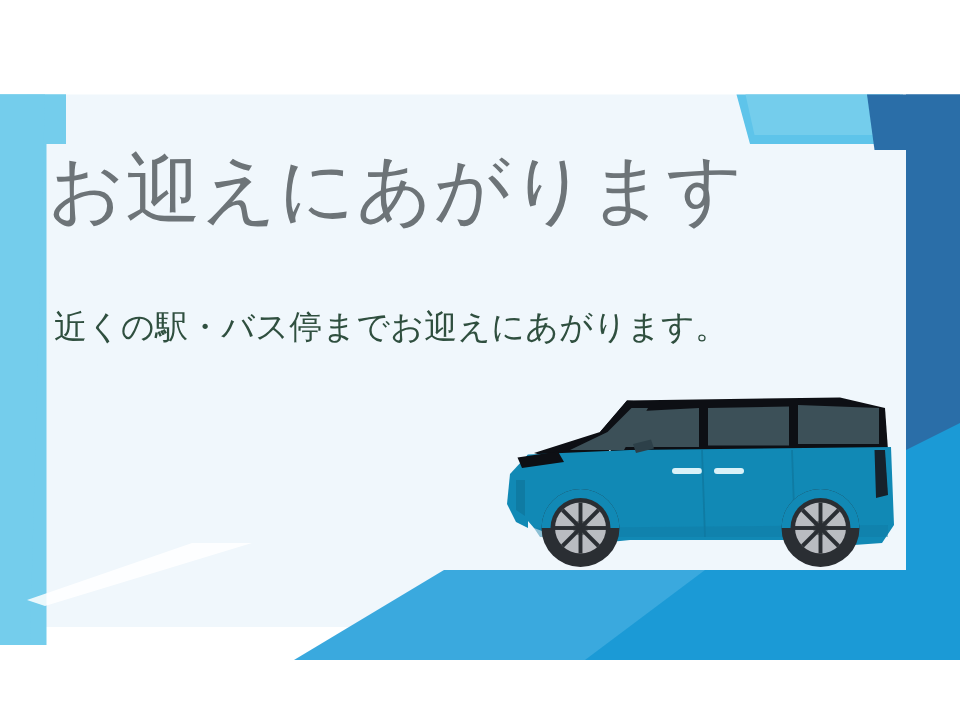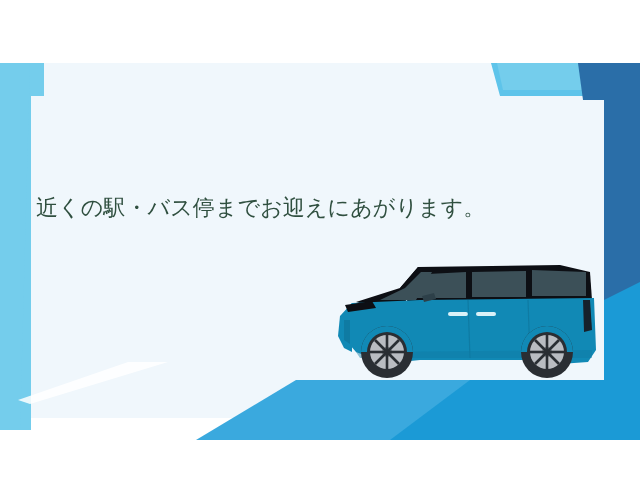--- a/index.html
+++ b/index.html
@@ -57,21 +57,21 @@
   .body-line {
     position: absolute;
     left: 36px;
     font-size: 22px;
     line-height: 1.0;
     letter-spacing: 0.005em;
     color: #2f4f3f;
     font-weight: 400;
     white-space: nowrap;
   }
-  .body-line-1 { top: 197px; }
+  .body-line-1 { top: 207px; }
   .body-line-2 { top: 248px; }
 </style>
 </head>
 <body>
 
 <div id="banner">
 
   <svg class="deco" viewBox="0 0 640 480">
 
     <rect x="18" y="63" width="604" height="355" fill="#f0f7fc"></rect>
@@ -181,16 +181,17 @@
       </g>
 
       <path d="M 361 352 A 26 26 0 0 1 413 352 L 407 352 A 20 20 0 0 0 367 352 Z" fill="#1189b5"></path>
       <path d="M 521 352 A 26 26 0 0 1 573 352 L 567 352 A 20 20 0 0 0 527 352 Z" fill="#1189b5"></path>
 
     </g>
 
   </svg>
 
   <div class="text-layer">
+    <div class="headline">お迎えにあがります</div>
     <div class="body-line body-line-1">近くの駅・バス停までお迎えにあがります。</div>
   </div>
 
 </div>
 
 </body></html>

